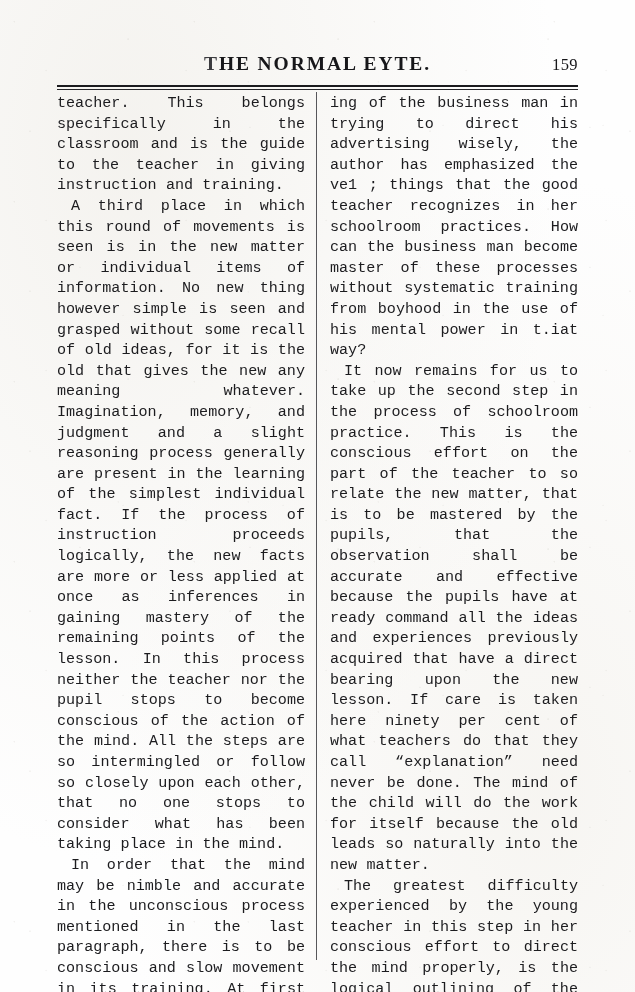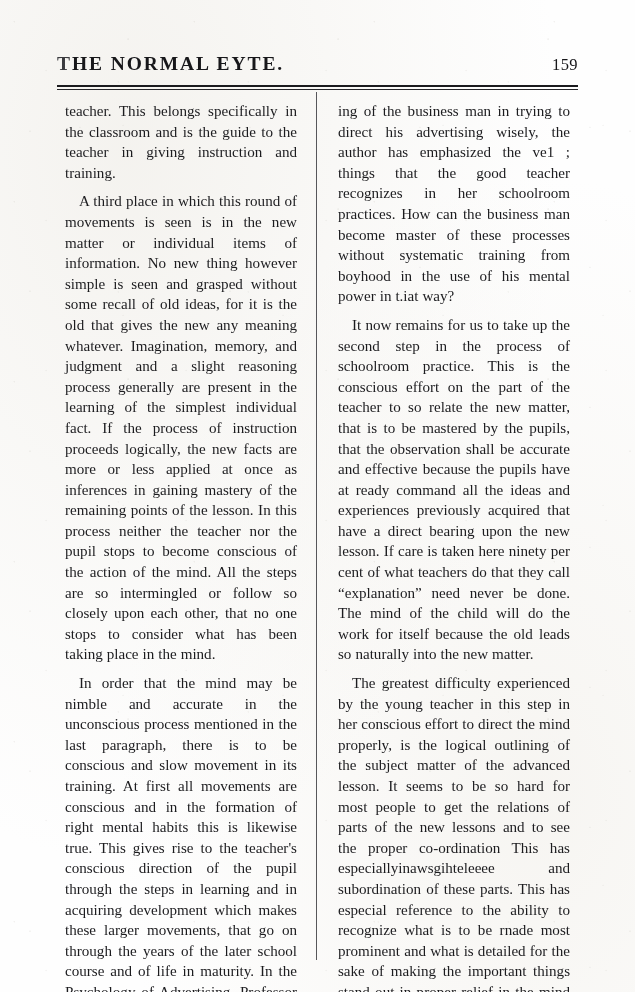--- a/index.html
+++ b/index.html
@@ -52,20 +52,21 @@
     left: 57px;
     top: 53px;
     width: 521px;
     height: 26px;
   }
   .head-title {
     position: absolute;
     left: 0;
     top: 0;
     width: 100%;
+    text-align: center;
     font-family: "Liberation Serif", "DejaVu Serif", serif;
     font-weight: bold;
     font-size: 19.5px;
     letter-spacing: 1.9px;
     color: #17171a;
     white-space: nowrap;
   }
   .head-title .worn-cap {
     display: inline-block;
     color: #3b3b3f;
@@ -126,22 +127,22 @@
   }
   .col {
     position: absolute;
     top: 0;
     width: 248px;
   }
   .col-left  { left: 0px; }
   .col-right { left: 273px; }
 
   .para {
-    margin: 8px;
-    font-family: Liberation Serif, serif;
+    margin: 0;
+    font-family: Liberation Mono, monospace;
     font-size: 15.1px;
     line-height: 20.6px;
     text-align: justify;
     text-justify: inter-word;
     color: #1c1c1f;
     hyphens: none;
     word-spacing: 0.2px;
   }
   .para + .para { text-indent: 14px; }
 </style>

